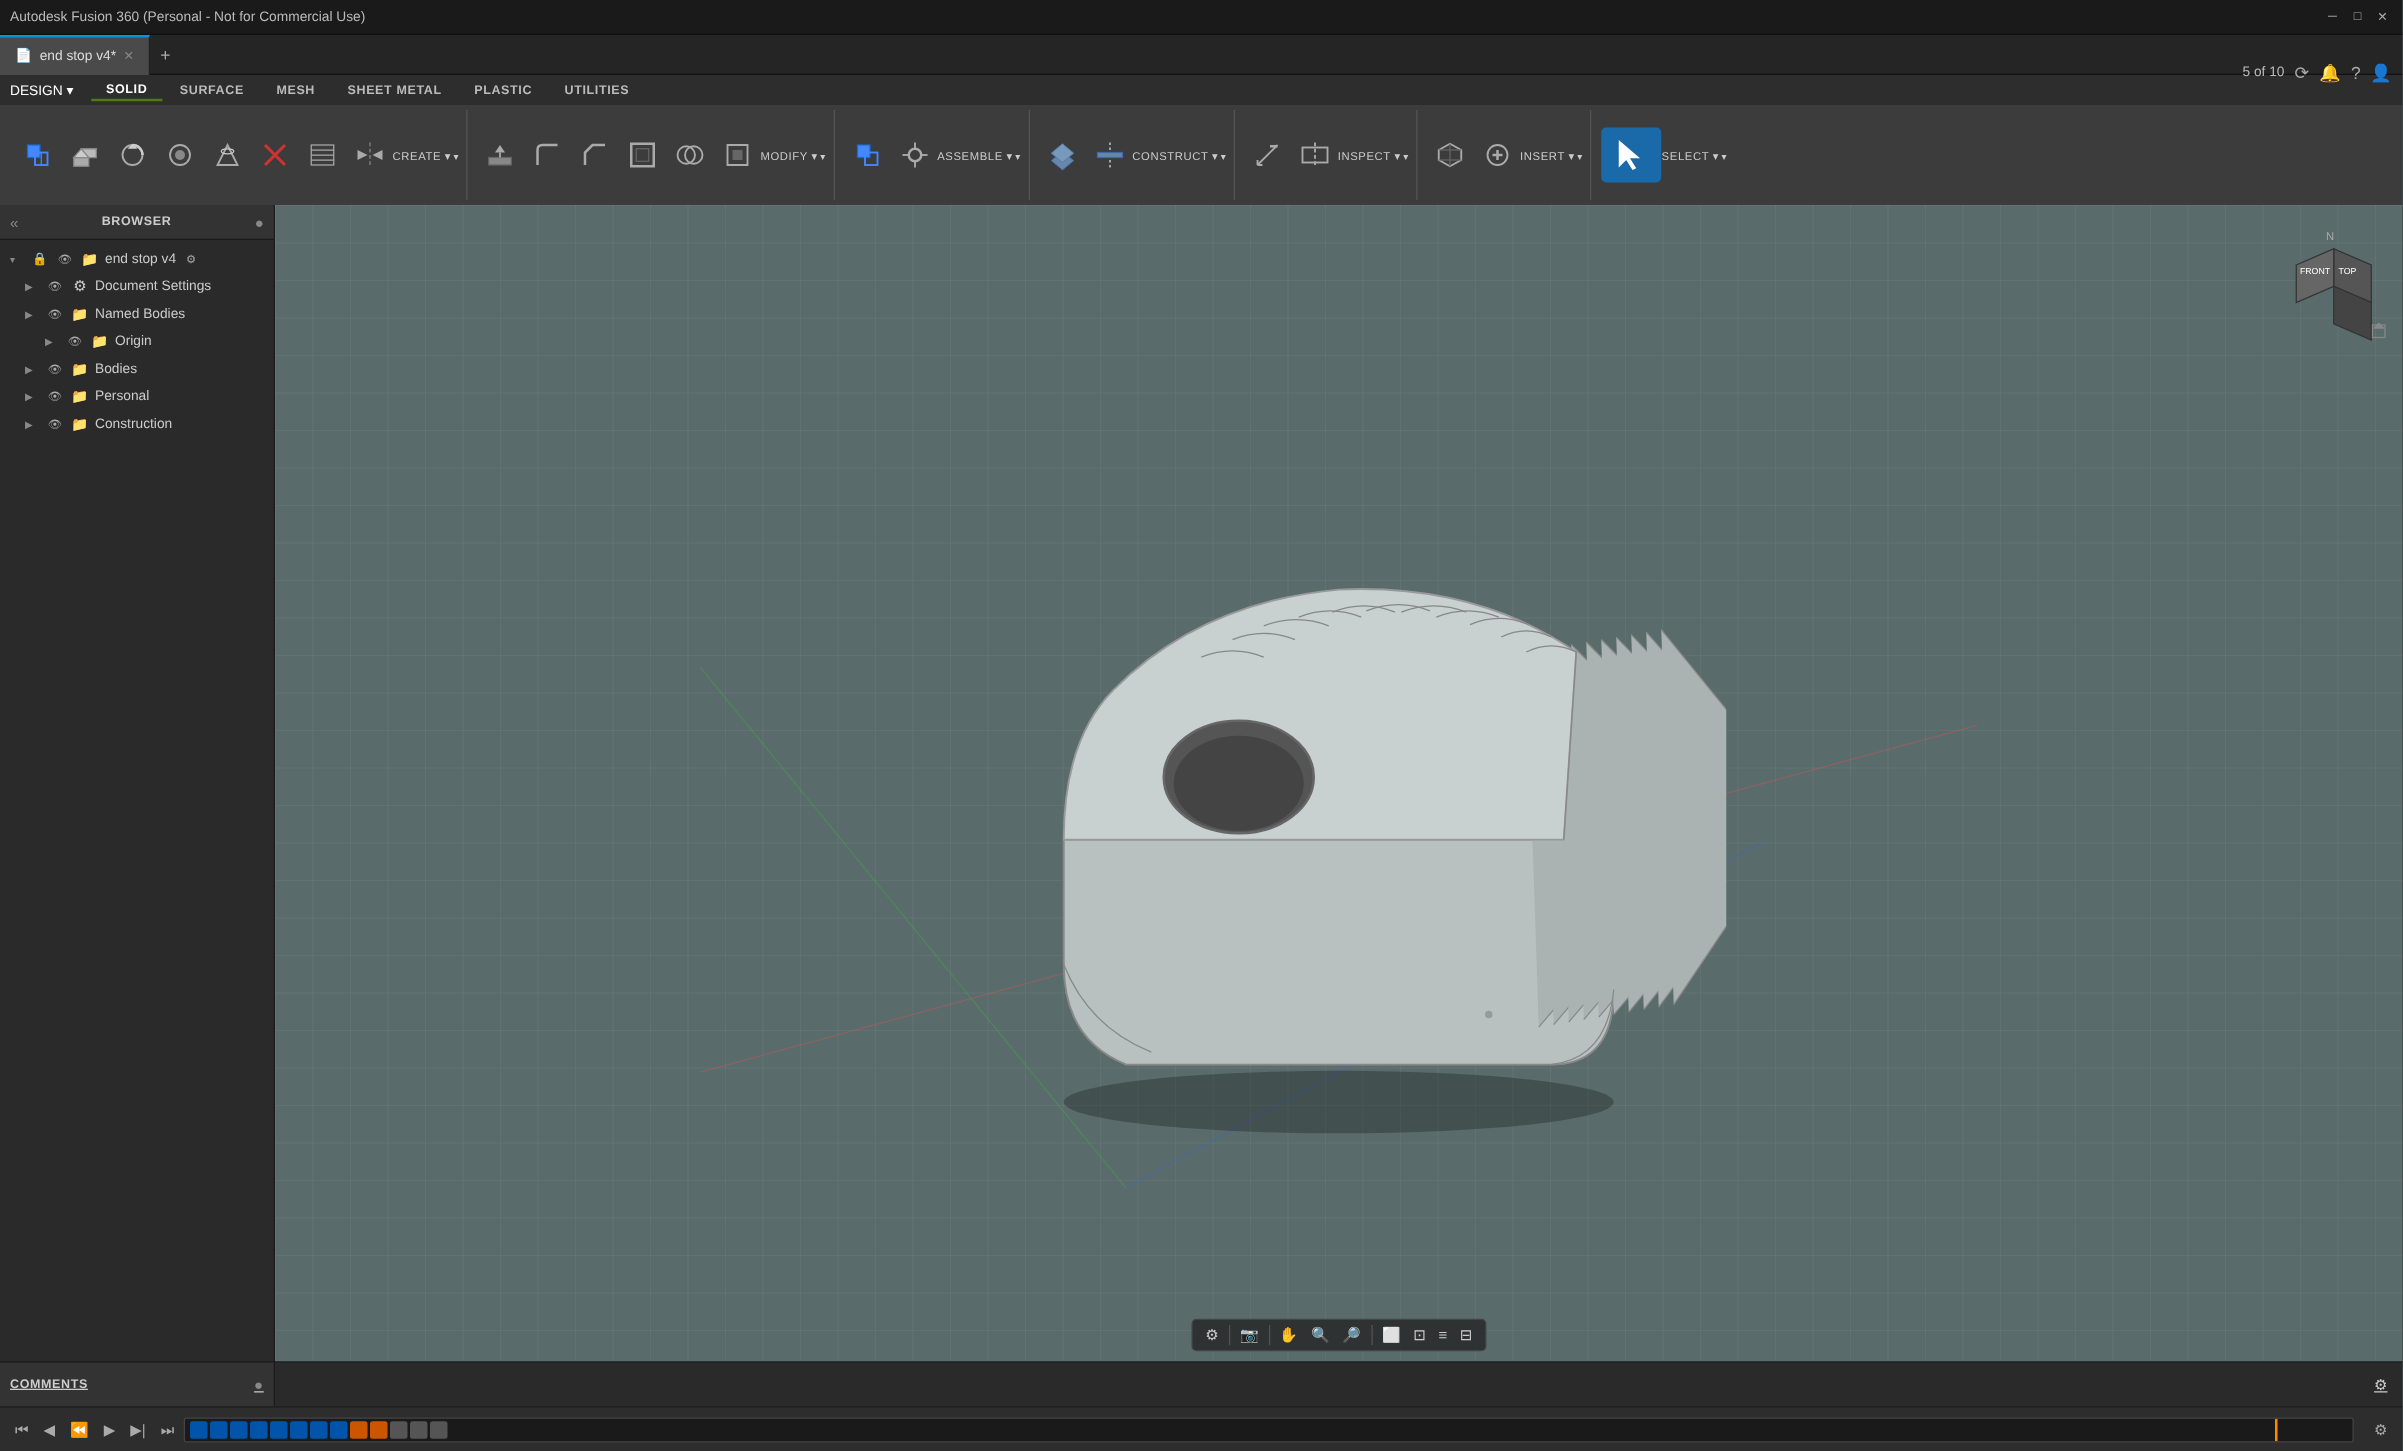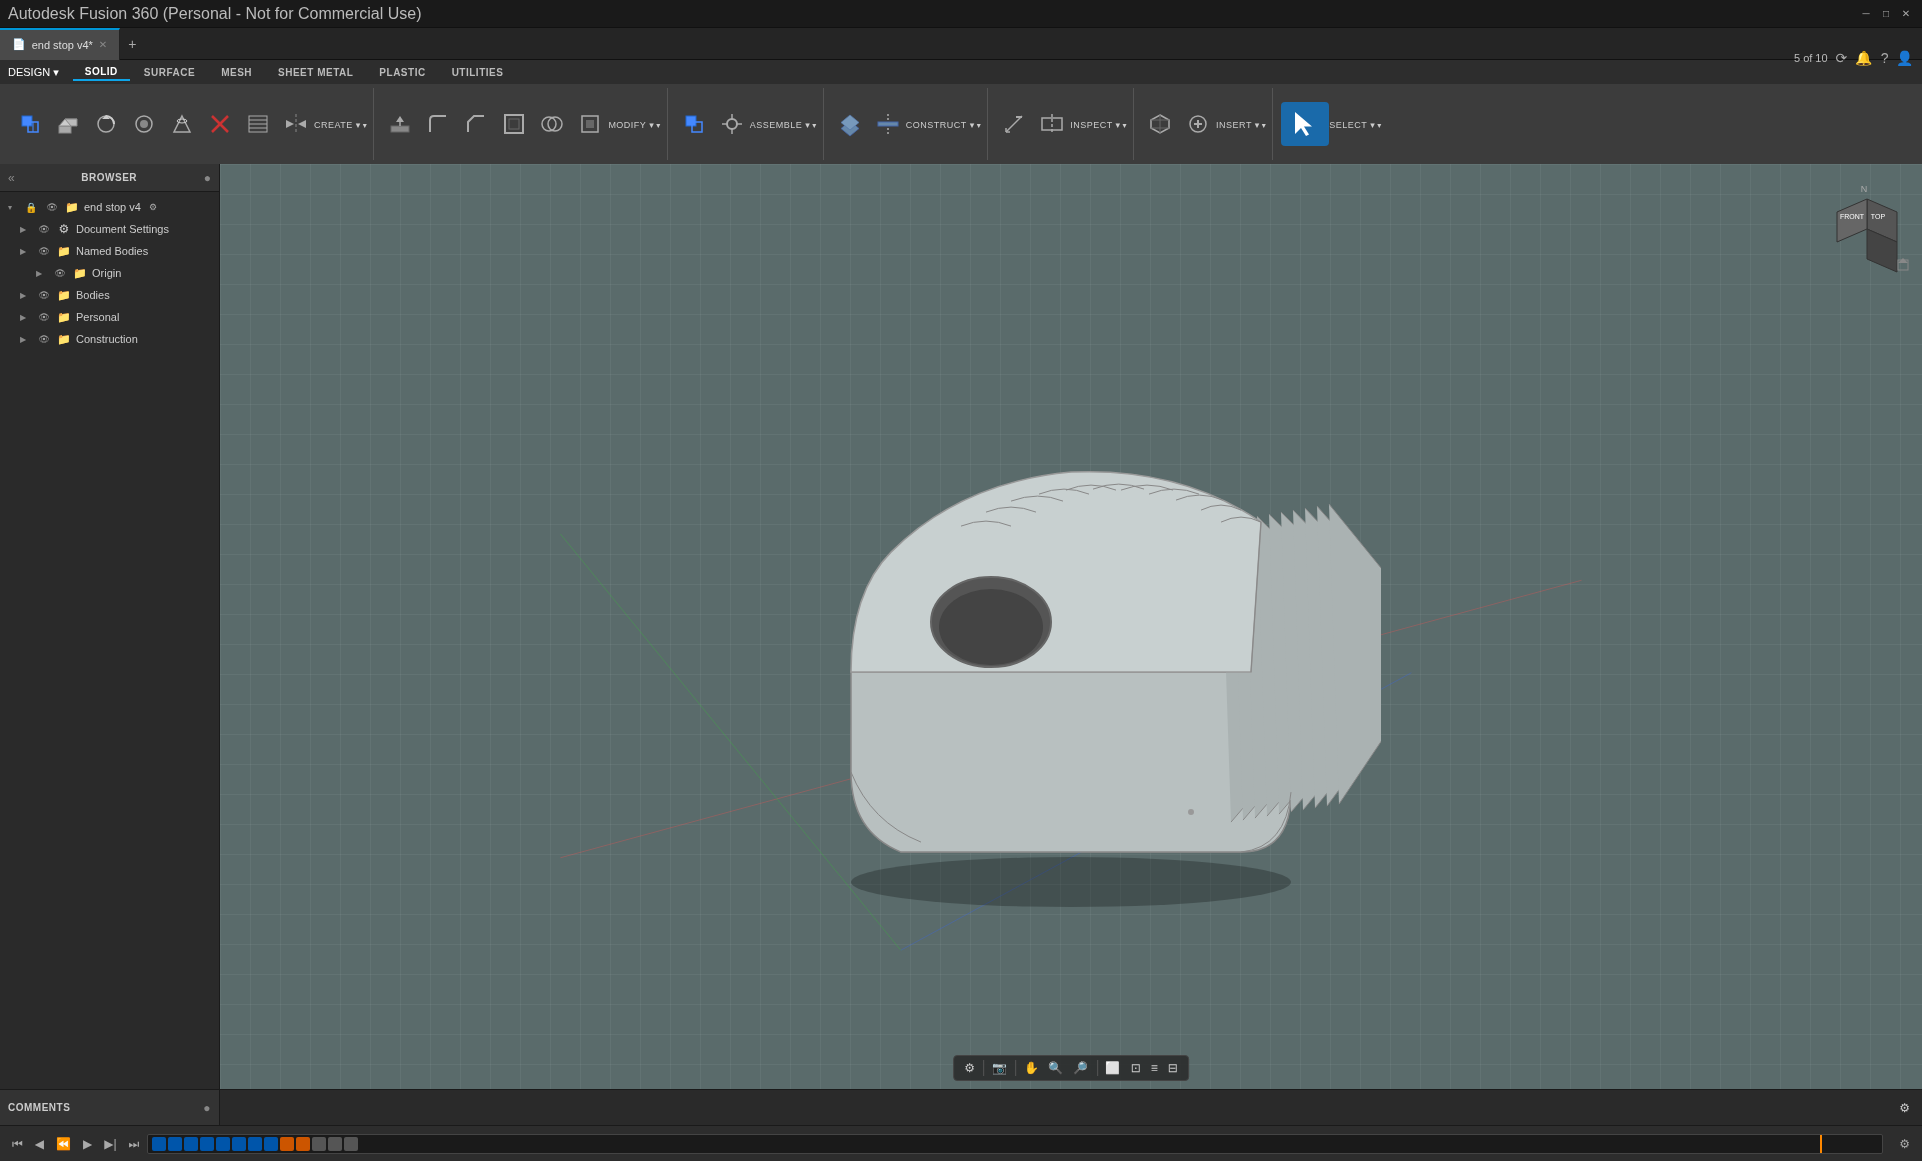--- a/index.html
+++ b/index.html
@@ -8,21 +8,21 @@
     
     #title-bar {
       height: 28px;
       background: #1a1a1a;
       display: flex;
       align-items: center;
       justify-content: space-between;
       padding: 0 8px;
       border-bottom: 1px solid #111;
     }
-    #title-bar .title-text { font-size: 16px; color: #bbb; }
+    #title-bar .title-text { font-size: 11px; color: #bbb; }
     #title-bar .win-controls { display: flex; gap: 4px; }
     #title-bar .win-btn { width: 16px; height: 16px; display: flex; align-items: center; justify-content: center; font-size: 10px; color: #aaa; cursor: pointer; }
 
     
     #tab-bar {
       height: 32px;
       background: #252525;
       display: flex;
       align-items: center;
       border-bottom: 1px solid #111;
@@ -46,21 +46,21 @@
       padding: 2px 12px;
       font-size: 10px;
       color: #bbb;
       cursor: pointer;
       text-transform: uppercase;
       font-weight: 600;
       letter-spacing: 0.5px;
     }
     .toolbar-tab.active {
       color: #fff;
-      border-bottom: 2px solid #0ea5e9;
+      border-bottom: 2px solid #4d7c0f;
     }
     #toolbar-buttons {
       display: flex;
       align-items: flex-start;
       gap: 2px;
       padding: 4px 6px;
       height: 80px;
       background: #3c3c3c;
     }
     .toolbar-group {
@@ -761,21 +761,21 @@
       <span class="vp-btn">🔎</span>
       <div class="vp-divider"></div>
       <span class="vp-btn">⬜</span>
       <span class="vp-btn">⊡</span>
       <span class="vp-btn">≡</span>
       <span class="vp-btn">⊟</span>
     </div>
   </div>
 </div>
 
-<div style="display:flex; height:36px;">
+<div style="display:flex; height:36px;text-decoration:underline;">
   <div id="comments-bar">
     <span>COMMENTS</span>
     <span class="browser-btn">●</span>
   </div>
   <div id="bottom-bar" style="flex:1;">
     <span style="color:#888;font-size:10px;"></span>
     <span class="vp-btn">⚙</span>
   </div>
 </div>
 

